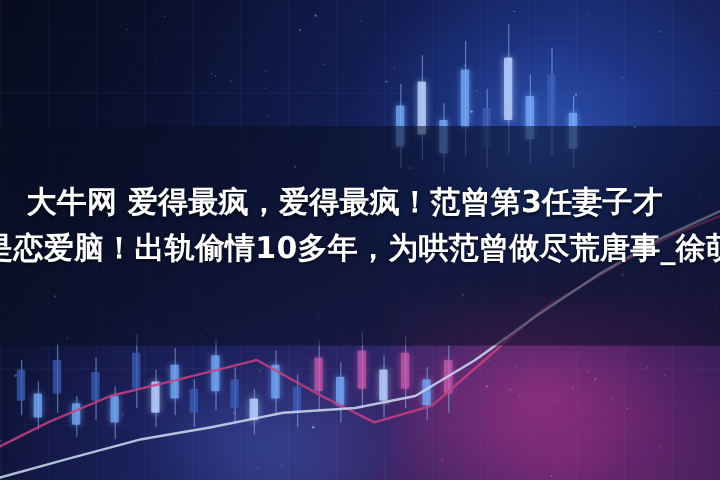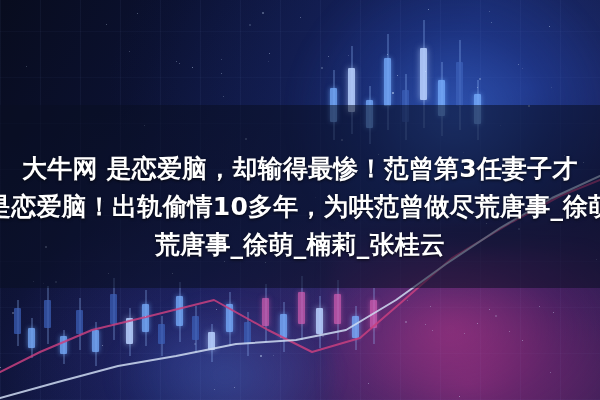--- a/index.html
+++ b/index.html
@@ -389,18 +389,17 @@
       <div class="dot" style="width: 1px; height: 1px; left: 463px; top: 152px; opacity: 0.23;"></div>
       <div class="dot" style="width: 2px; height: 2px; left: 341px; top: 139px; opacity: 0.4;"></div>
       <div class="dot" style="width: 1px; height: 1px; left: 464px; top: 333px; opacity: 0.41;"></div>
       <div class="dot" style="width: 2px; height: 2px; left: 262px; top: 12px; opacity: 0.44;"></div>
       <div class="dot" style="width: 1px; height: 1px; left: 176px; top: 61px; opacity: 0.41;"></div>
     </div>
 
   <div class="scrim"></div>
 
   <div class="headline">
-    <div class="line1">大牛网 是恋爱脑，却输得最惨！范曾第3任妻子才</div>
+    <div class="line1">大牛网 爱得最疯，爱得最疯！范曾第3任妻子才</div>
     <div class="line2">是恋爱脑！出轨偷情10多年，为哄范曾做尽荒唐事_徐萌_楠莉_张桂云</div>
-    <div class="line3">荒唐事_徐萌_楠莉_张桂云</div>
   </div>
 
 </div>
 
 </body></html>

